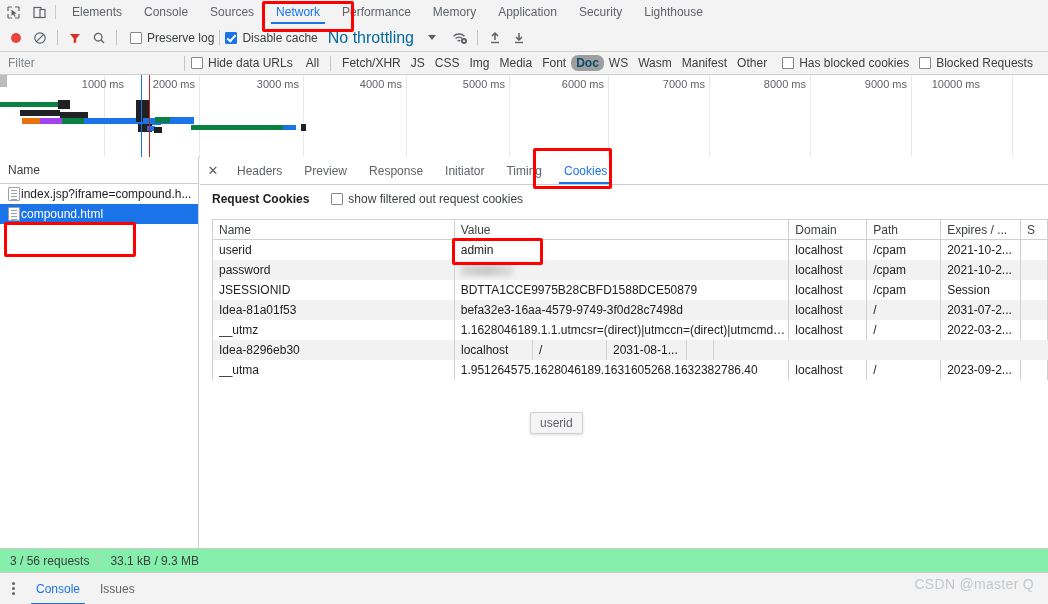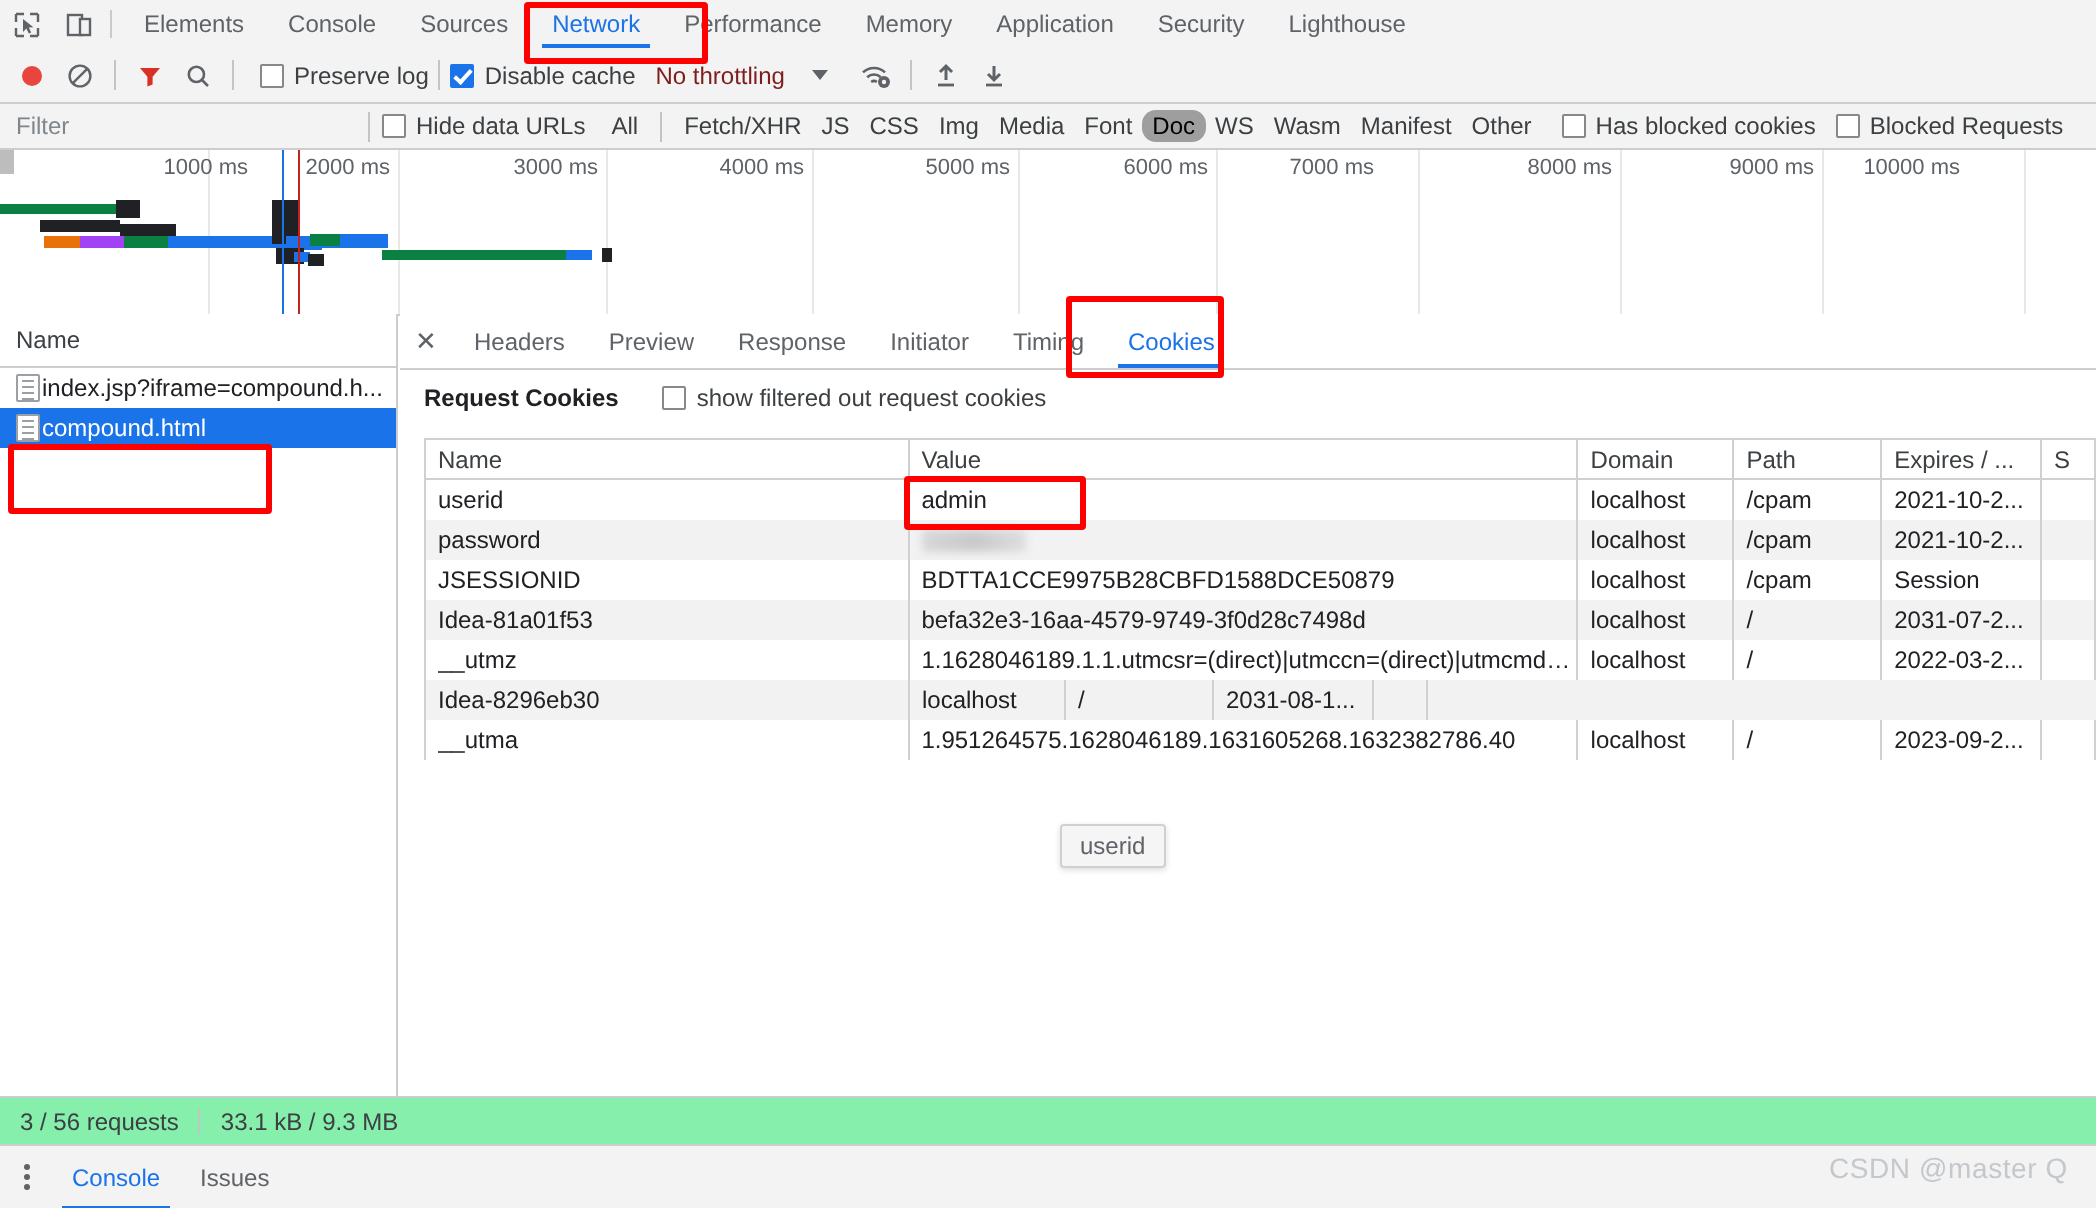--- a/index.html
+++ b/index.html
@@ -63,21 +63,21 @@
     display: inline-block; position: relative; flex: none;
   }
   .cbx.checked { background: #1a73e8; border-color: #1a73e8; }
   .cbx.checked::after {
     content: ""; position: absolute; left: 3px; top: 0px;
     width: 3px; height: 7px; border: solid #fff;
     border-width: 0 2px 2px 0; transform: rotate(42deg);
   }
   .nt-label { font-size: 12px; color: #3c4043; white-space: nowrap; }
   .throttle-sel {
-    font-size: 12px; color: #7f1d1d; margin-left: 10px; white-space: nowrap;
+    font-size: 16px; color: #0369a1; margin-left: 10px; white-space: nowrap;
   }
   .caret-down {
     width: 0; height: 0; margin-left: 14px;
     border-left: 4px solid transparent; border-right: 4px solid transparent;
     border-top: 5px solid #5f6368;
   }
 
   
   .filter-bar {
     position: absolute; left: 0; top: 52px; width: 1048px; height: 23px;
@@ -90,21 +90,21 @@
     width: 168px; height: 22px; border: none; outline: none;
     background: transparent; font-size: 12px; padding-left: 8px;
     color: #202124; font-family: "Liberation Sans", sans-serif;
   }
   .filter-input::placeholder { color: #80868b; }
   .fb-sep { width: 1px; height: 15px; background: #c4c4c4; margin: 0 6px; }
   .type-chip {
     font-size: 12px; color: #3c4043; padding: 1px 5px;
     border-radius: 7px; cursor: pointer; white-space: nowrap;
   }
-  .type-chip.active { background: #9e9e9e; color: #000000; }
+  .type-chip.active { background: #9e9e9e; color: #0c4a6e; font-weight: bold; }
 
   
   .overview {
     position: absolute; left: 0; top: 75px; width: 1048px; height: 82px;
     background: #ffffff; border-bottom: 1px solid #cdcdcd;
     overflow: hidden;
   }
   .ov-tick {
     position: absolute; top: 0; height: 82px; width: 1px; background: #e8e8e8;
   }
@@ -409,21 +409,21 @@
         <div class="ov-tick-label" style="left: 199px;">2000 ms</div>
         <div class="ov-tick" style="left: 303px;"></div>
         <div class="ov-tick-label" style="left: 303px;">3000 ms</div>
         <div class="ov-tick" style="left: 406px;"></div>
         <div class="ov-tick-label" style="left: 406px;">4000 ms</div>
         <div class="ov-tick" style="left: 509px;"></div>
         <div class="ov-tick-label" style="left: 509px;">5000 ms</div>
         <div class="ov-tick" style="left: 608px;"></div>
         <div class="ov-tick-label" style="left: 608px;">6000 ms</div>
         <div class="ov-tick" style="left: 709px;"></div>
-        <div class="ov-tick-label" style="left: 691px;">7000 ms</div>
+        <div class="ov-tick-label" style="left: 709px;">7000 ms</div>
         <div class="ov-tick" style="left: 810px;"></div>
         <div class="ov-tick-label" style="left: 810px;">8000 ms</div>
         <div class="ov-tick" style="left: 911px;"></div>
         <div class="ov-tick-label" style="left: 911px;">9000 ms</div>
         <div class="ov-tick" style="left: 1012px;"></div>
         <div class="ov-tick-label" style="left: 984px;">10000 ms</div>
       </div>
     <div id="ov-bands">
         <div class="ov-band" style="left: 0px; top: 27px; width: 58px; height: 5px; background: rgb(11, 128, 67);"></div>
         <div class="ov-band" style="left: 58px; top: 25px; width: 12px; height: 9px; background: rgb(32, 33, 36);"></div>

